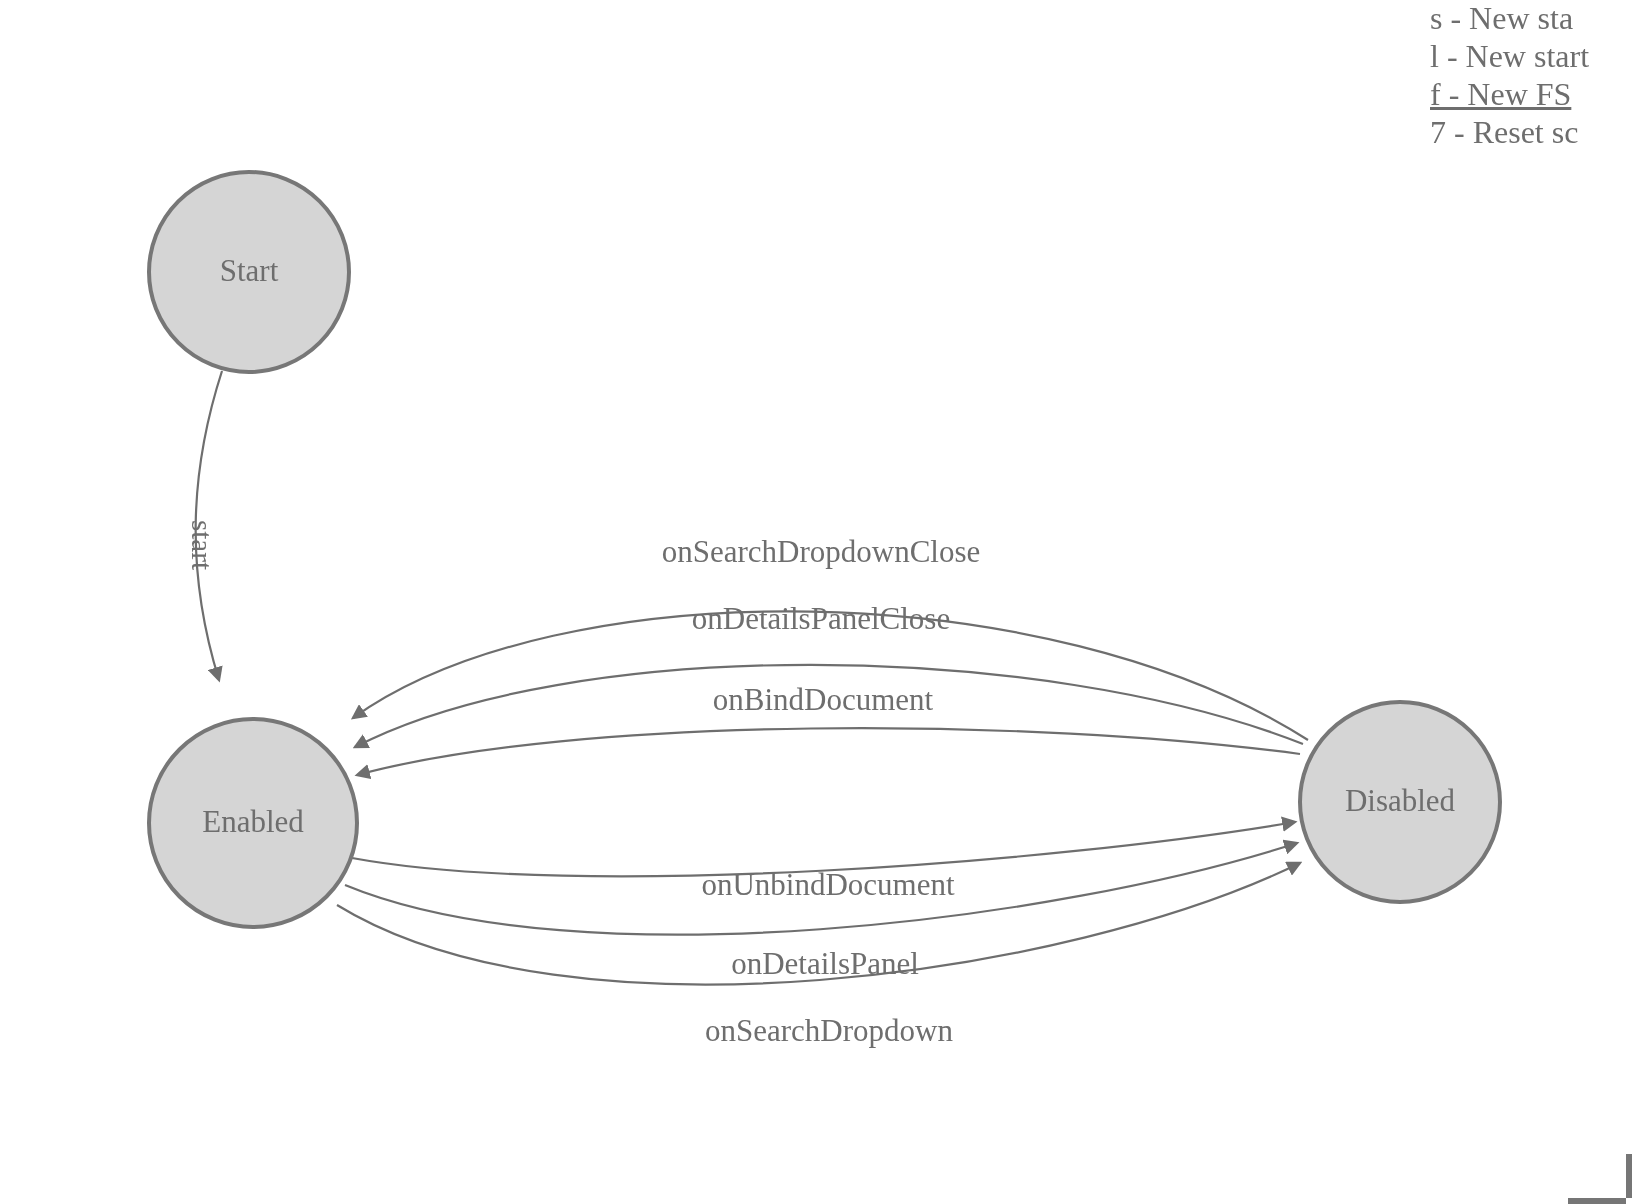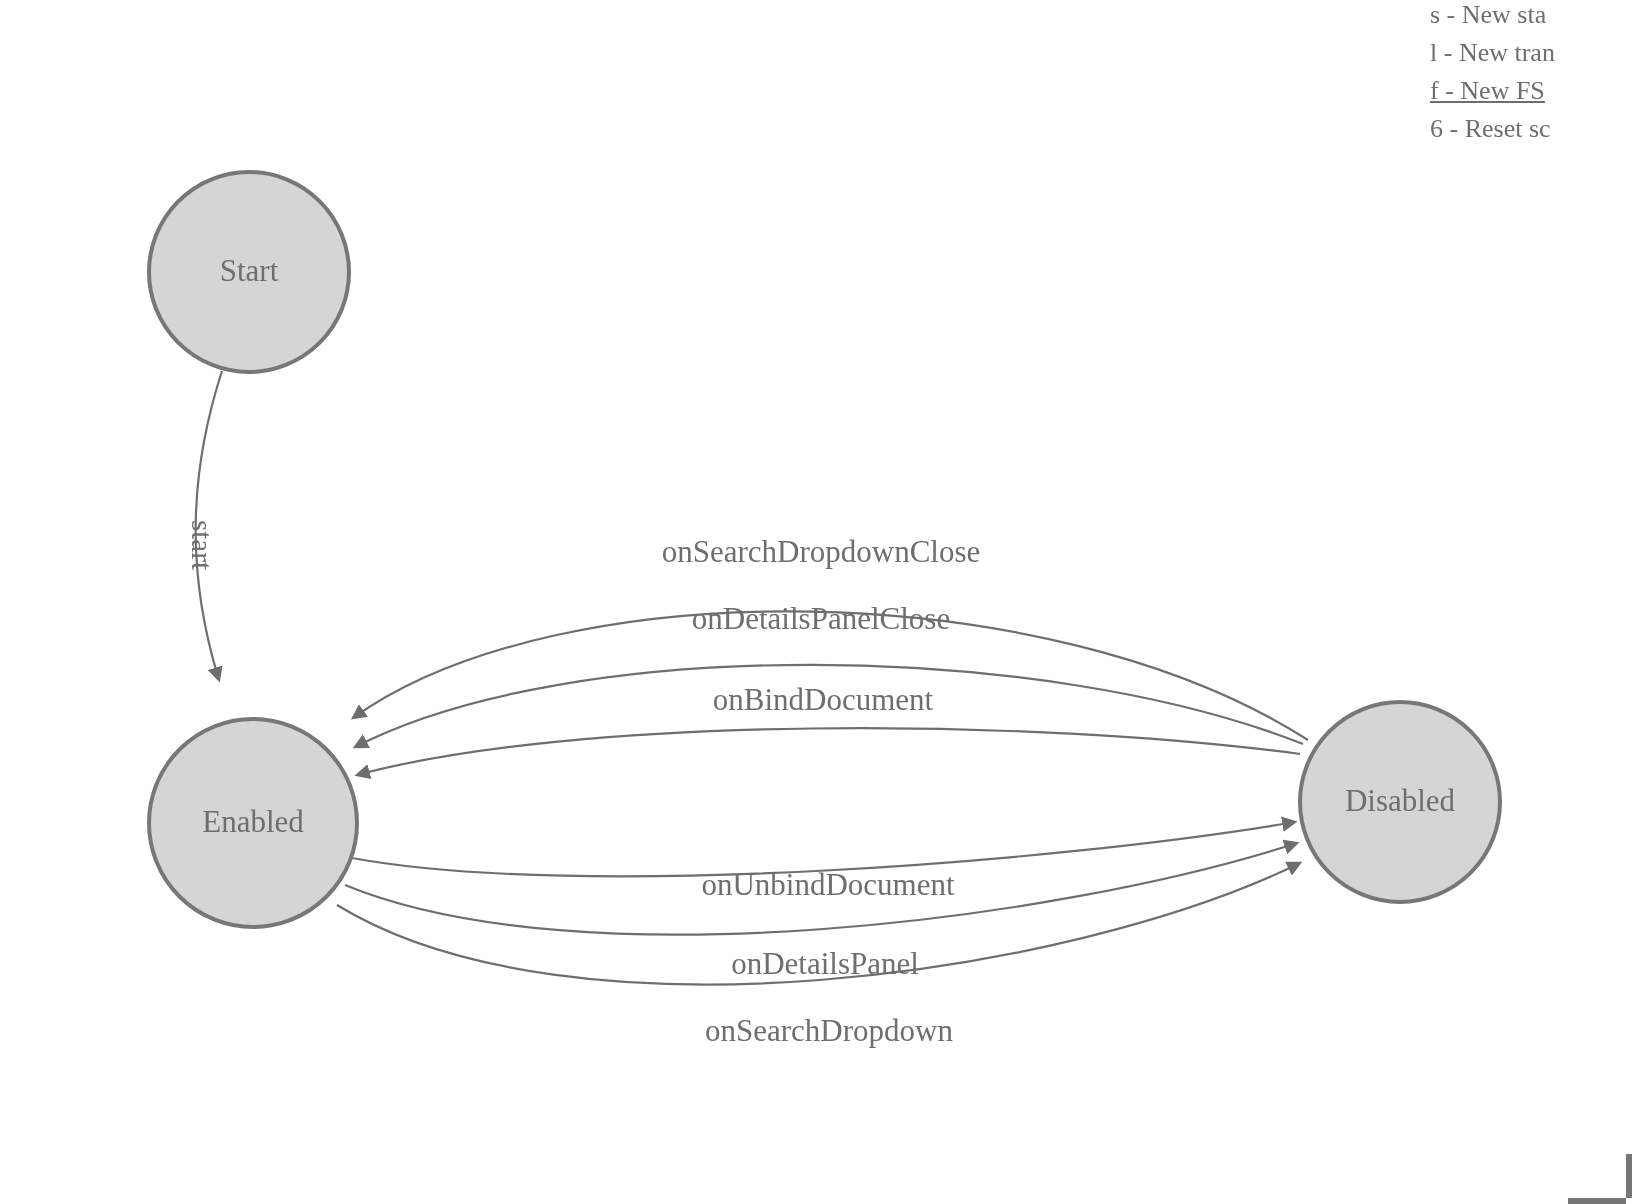--- a/index.html
+++ b/index.html
@@ -40,21 +40,21 @@
   .edge-label-rot {
     font-family: "Liberation Serif", "DejaVu Serif", serif;
     font-size: 29px;
     fill: #6e6e6e;
     text-anchor: middle;
   }
   .help-line {
     position: absolute;
     left: 1430px;
     font-family: "Liberation Serif", "DejaVu Serif", serif;
-    font-size: 26px;
+    font-size: 32px;
     color: #6e6e6e;
     white-space: nowrap;
   }
   .scroll-v {
     position: absolute;
     right: 0px;
     bottom: 6px;
     width: 6px;
     height: 44px;
     background: #767676;
@@ -125,20 +125,20 @@
       <text class="state-label" x="253" y="825">Enabled</text>
     </g>
 
     <g>
       <circle cx="1400" cy="802" r="100" fill="#d5d5d5" stroke="#777777" stroke-width="4"></circle>
       <text class="state-label" x="1400" y="804">Disabled</text>
     </g>
   </svg>
 
   <div class="help-line" style="top: 0px;">s - New sta</div>
-  <div class="help-line" style="top: 38px;">l - New tran</div>
+  <div class="help-line" style="top: 38px;">l - New start</div>
   <div class="help-line" style="top: 76px; text-decoration: underline;">f - New FS</div>
-  <div class="help-line" style="top: 114px;">6 - Reset sc</div>
+  <div class="help-line" style="top: 114px;">7 - Reset sc</div>
 
   <div class="scroll-v"></div>
   <div class="scroll-h"></div>
 
 </div>
 
 </body></html>

